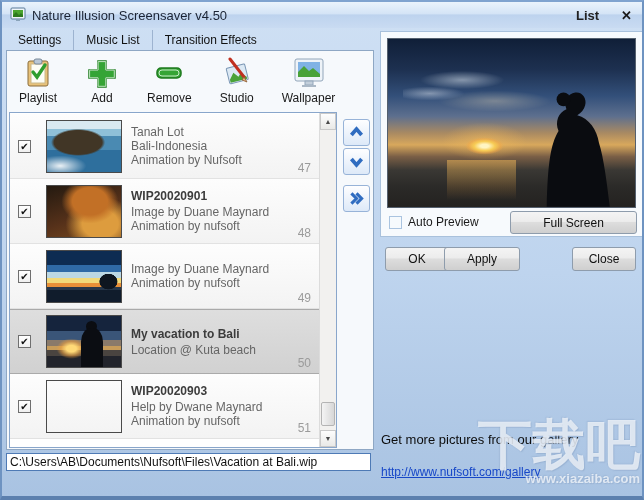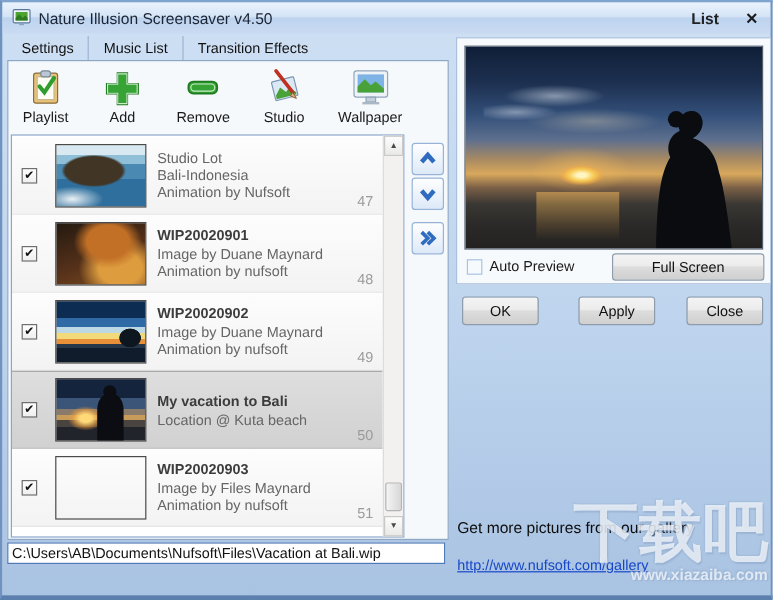--- a/index.html
+++ b/index.html
@@ -109,21 +109,21 @@
   .ap-row { position:absolute; left:8px; top:183px; display:flex; align-items:center; }
   .ap-box { width:13px; height:13px; background:#f6fafd; border:1px solid #aac4e0; margin-right:6px;
     font-size:10px; line-height:11px; text-align:center; color:#111; }
   .ap-label { font-size:12px; color:#1a1a1a; }
   .win-btn { position:absolute; height:24px; border:1px solid #8e9cac; border-radius:3px;
     background:linear-gradient(180deg,#f4f4f4 0%,#ececec 45%,#dddddd 50%,#cfcfcf 100%);
     font-family:"Liberation Sans",sans-serif; font-size:12px; color:#111;
     display:flex; align-items:center; justify-content:center; }
   .fullscreen { left:129px; top:179px; width:127px; height:23px; }
   .btn-ok    { left:383px; top:245px; width:64px; }
-  .btn-apply { left:480px; top:245px; width:64px; }
+  .btn-apply { left:442px; top:245px; width:76px; }
   .btn-close { left:570px; top:245px; width:64px; }
   .gallery { position:absolute; left:379px; top:430px; }
   .gallery .cap { font-size:13px; font-weight:normal; color:#0d0d0d; margin-bottom:15px; }
   .gallery a { font-size:12px; color:#1747c8; text-decoration:underline;text-align:right; }
   .watermark { position:absolute; right:2px; top:414px; text-align:right; pointer-events:none;
     color:rgba(255,255,255,.68); text-shadow:1px 1px 1px rgba(140,165,200,.55), -1px -1px 1px rgba(140,165,200,.35); }
   .watermark .big { font-size:54px; font-weight:bold; line-height:56px; }
   .watermark .small { font-size:13px; font-weight:bold; line-height:14px; }
 </style>
 </head>
@@ -198,61 +198,60 @@
         <span>Wallpaper</span>
       </div>
     </div>
 
     <div class="listbox">
       <div class="rows" id="rows">
           <div class="row">
             <span class="cb">✔</span>
             <div class="thumb th-0"></div>
             <div class="meta">
-              <div class="l">Studio Lot</div>
+              <div class="l">Tanah Lot</div>
               <div class="l">Bali-Indonesia</div>
               <div class="l">Animation by Nufsoft</div>
             </div>
             <span class="num">47</span>
           </div>
           <div class="row">
             <span class="cb">✔</span>
             <div class="thumb th-1"></div>
             <div class="meta">
               <div class="t">WIP20020901</div>
               <div class="l">Image by Duane Maynard</div>
               <div class="l">Animation by nufsoft</div>
             </div>
             <span class="num">48</span>
           </div>
           <div class="row">
             <span class="cb">✔</span>
             <div class="thumb th-2"></div>
             <div class="meta">
-              <div class="t">WIP20020902</div>
               <div class="l">Image by Duane Maynard</div>
               <div class="l">Animation by nufsoft</div>
             </div>
             <span class="num">49</span>
           </div>
           <div class="row selected">
             <span class="cb">✔</span>
             <div class="thumb th-3"></div>
             <div class="meta">
               <div class="t">My vacation to Bali</div>
               <div class="l">Location @ Kuta beach</div>
             </div>
             <span class="num">50</span>
           </div>
           <div class="row">
             <span class="cb">✔</span>
             <div class="thumb th-4"></div>
             <div class="meta">
               <div class="t">WIP20020903</div>
-              <div class="l">Image by Files Maynard</div>
+              <div class="l">Help by Dwane Maynard</div>
               <div class="l">Animation by nufsoft</div>
             </div>
             <span class="num">51</span>
           </div>
         </div>
       <div class="sb">
         <div class="sbtn up">▲</div>
         <div class="sthumb"></div>
         <div class="sbtn down">▼</div>
       </div>

